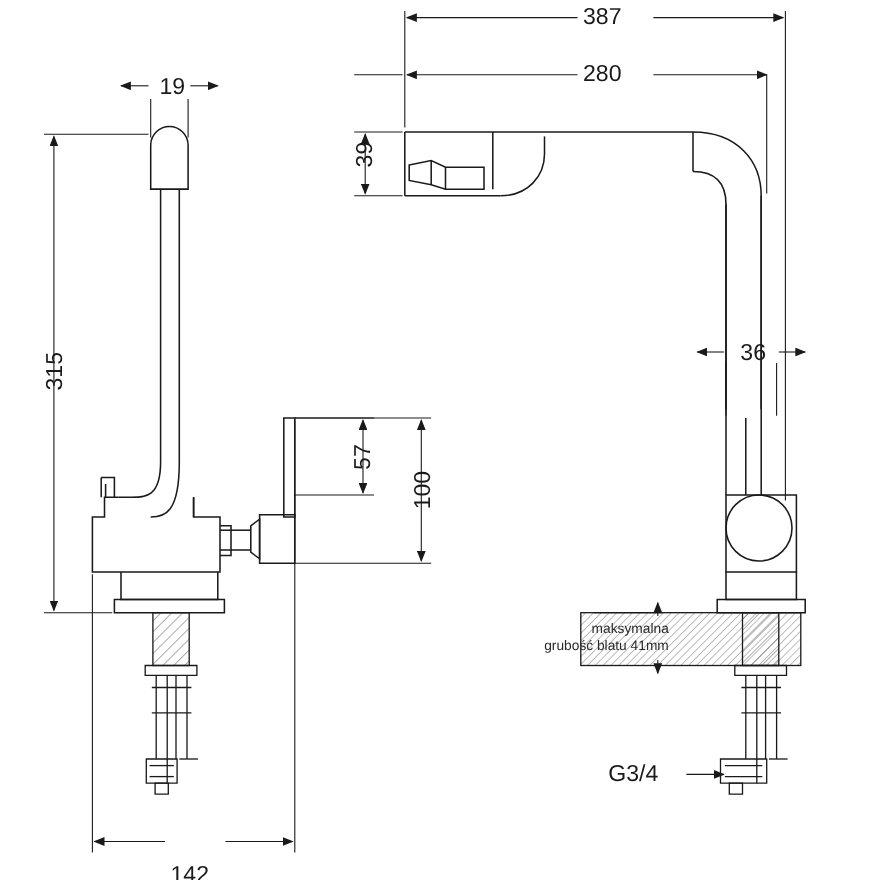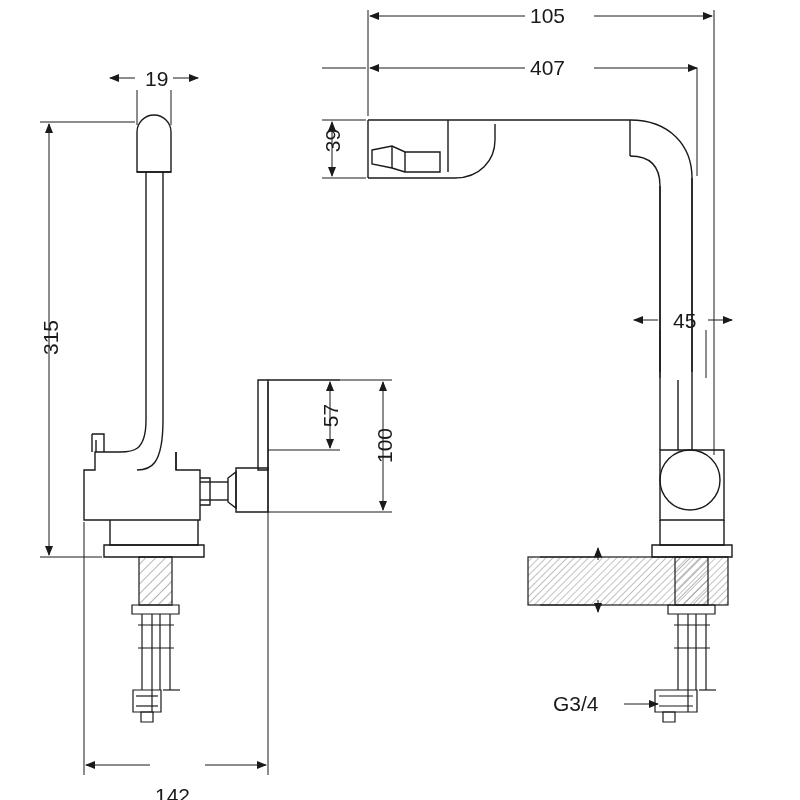--- a/index.html
+++ b/index.html
@@ -220,24 +220,28 @@
   <div class="dim-label big" style="left:145px; top:68px;">19</div>
 
   <div class="dim-label big rot90" style="left:28px; top:327px; width:44px; text-align:center;">315</div>
 
   <div class="dim-label big rot90" style="left:308px; top:405px; width:44px; text-align:center;">57</div>
 
   <div class="dim-label big rot90" style="left:362px; top:435px; width:44px; text-align:center;">100</div>
 
   <div class="dim-label big" style="left:155px; top:755px;margin-top:30px;">142</div>
 
-  <div class="dim-label big" style="left:530px; top:5px;">105</div>
-
-  <div class="dim-label big" style="left:530px; top:57px;">407</div>
+  <div class="dim-label big" style="left:530px; top:5px;">387</div>
+
+  <div class="dim-label big" style="left:530px; top:57px;">280</div>
 
   <div class="dim-label big rot90" style="left:310px; top:130px; width:44px; text-align:center;">39</div>
 
-  <div class="dim-label big" style="left:673px; top:310px;">45</div>
+  <div class="dim-label big" style="left:673px; top:310px;">36</div>
 
   <div class="dim-label big" style="left:553px; top:693px;">G3/4</div>
 
+  <div class="note" style="left:488px; top:564px; width:120px;">
+    <div>maksymalna</div>
+    <div>grubość blatu 41mm</div>
+  </div>
 
 </div>
 
 </body></html>

